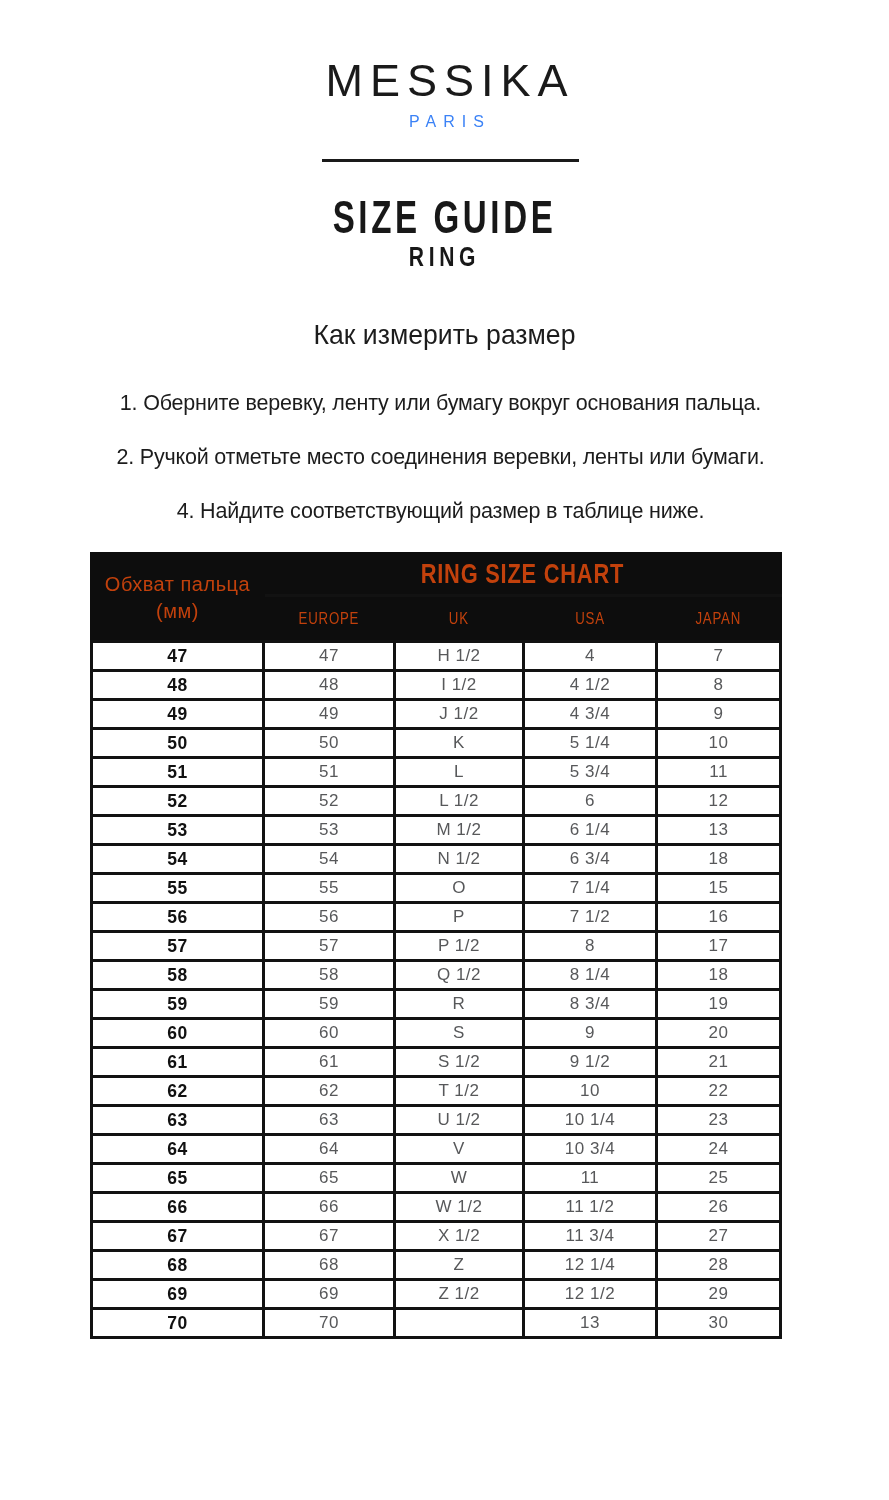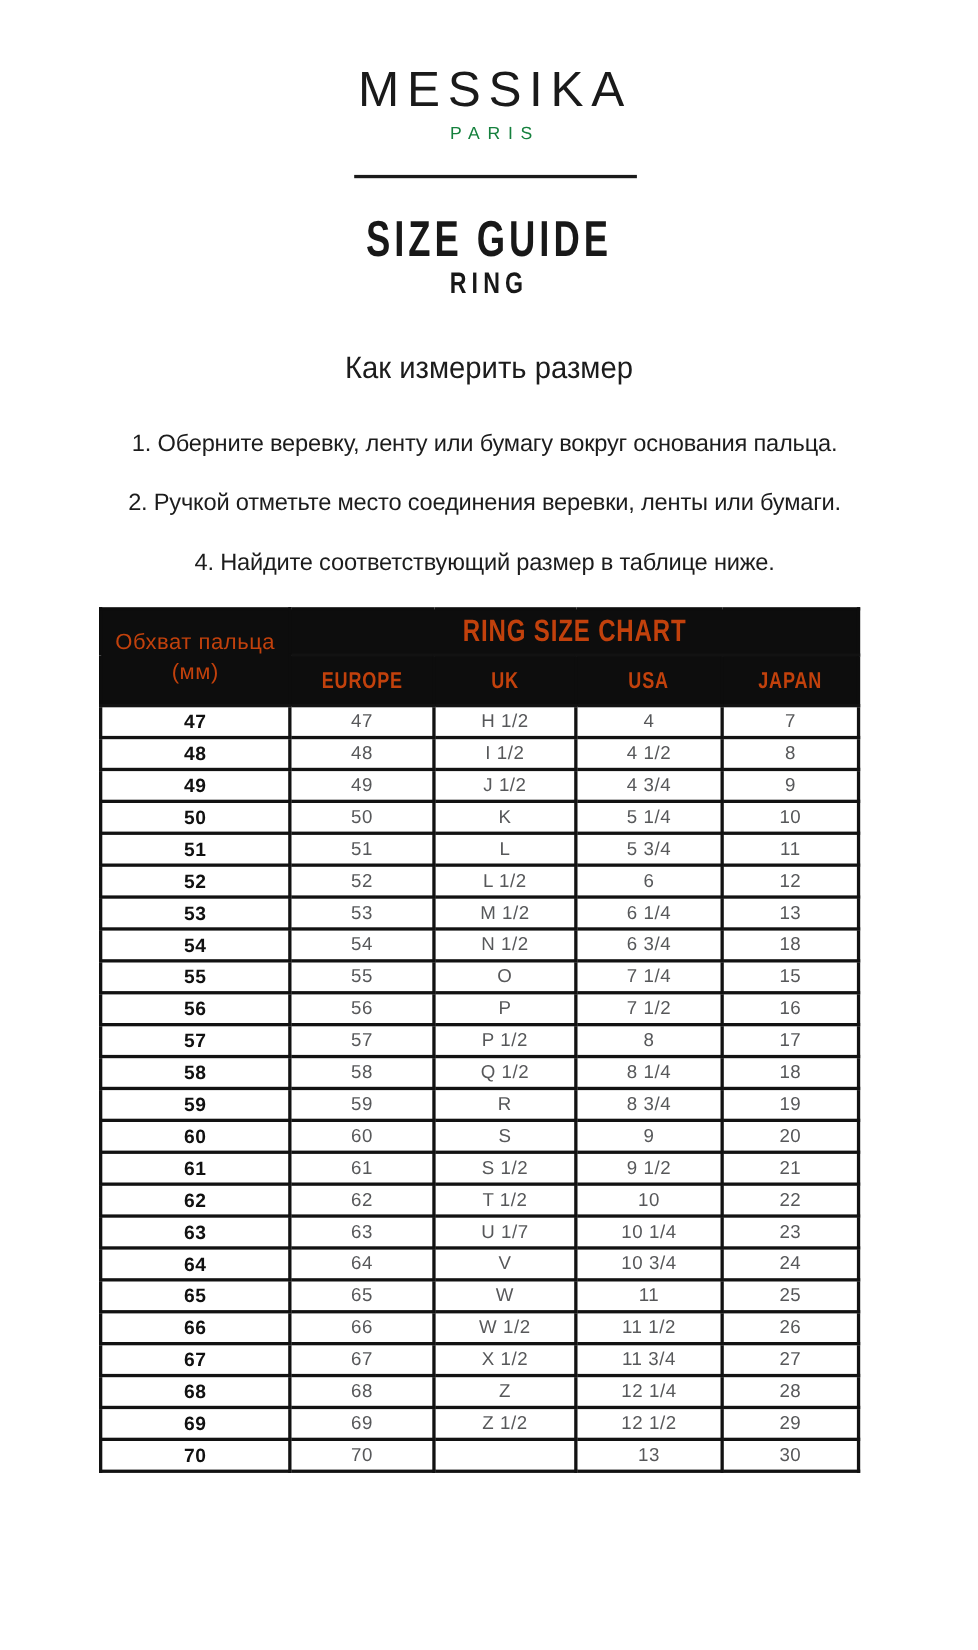--- a/index.html
+++ b/index.html
@@ -19,21 +19,21 @@
     font-size: 45px;
     font-weight: 400;
     letter-spacing: 7px;
     color: #1a1a1a;
     line-height: 1.1;
   }
   .brand-city {
     font-size: 16px;
     font-weight: 400;
     letter-spacing: 7px;
-    color: #15803d;
+    color: #3b82f6;
     margin-top: 7px;
   }
   .rule {
     width: 257px;
     height: 3px;
     background: #1a1a1a;
     margin: 28px auto 0 auto;
   }
   
   .guide-title {
@@ -91,21 +91,21 @@
     border-color: #0d0d0d;
     border-bottom-color: #121212;
   }
   .th-col0 {
     font-size: 20px;
     font-weight: 400;
     line-height: 1.35;
     letter-spacing: 0.5px;
   }
   .th-title { height: 42px; font-size: 28px; font-weight: 700; vertical-align: bottom; padding-bottom: 2px; }
-  .th-col { height: 46px; font-size: 21px; font-weight: 700; vertical-align: middle; }
+  .th-col { height: 46px; font-size: 17px; font-weight: 400; vertical-align: middle; }
   .cond { display: inline-block; transform: scaleX(0.78); letter-spacing: 1px; white-space: nowrap; }
   .size-table tbody td {
     height: 29px;
     font-size: 17px;
     color: #57585a;
     background: #ffffff;
     letter-spacing: 0.5px;
   }
   .size-table tbody td.c0 {
     font-weight: 700;
@@ -269,21 +269,21 @@
         <tr>
           <td class="c0">62</td>
           <td>62</td>
           <td>T 1/2</td>
           <td>10</td>
           <td>22</td>
         </tr>
         <tr>
           <td class="c0">63</td>
           <td>63</td>
-          <td>U 1/7</td>
+          <td>U 1/2</td>
           <td>10 1/4</td>
           <td>23</td>
         </tr>
         <tr>
           <td class="c0">64</td>
           <td>64</td>
           <td>V</td>
           <td>10 3/4</td>
           <td>24</td>
         </tr>

